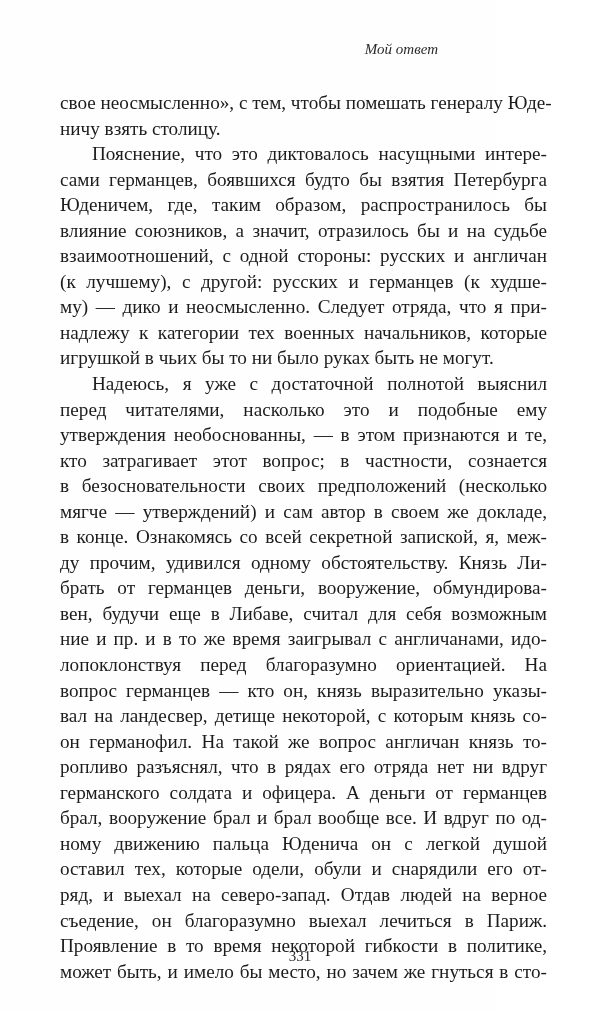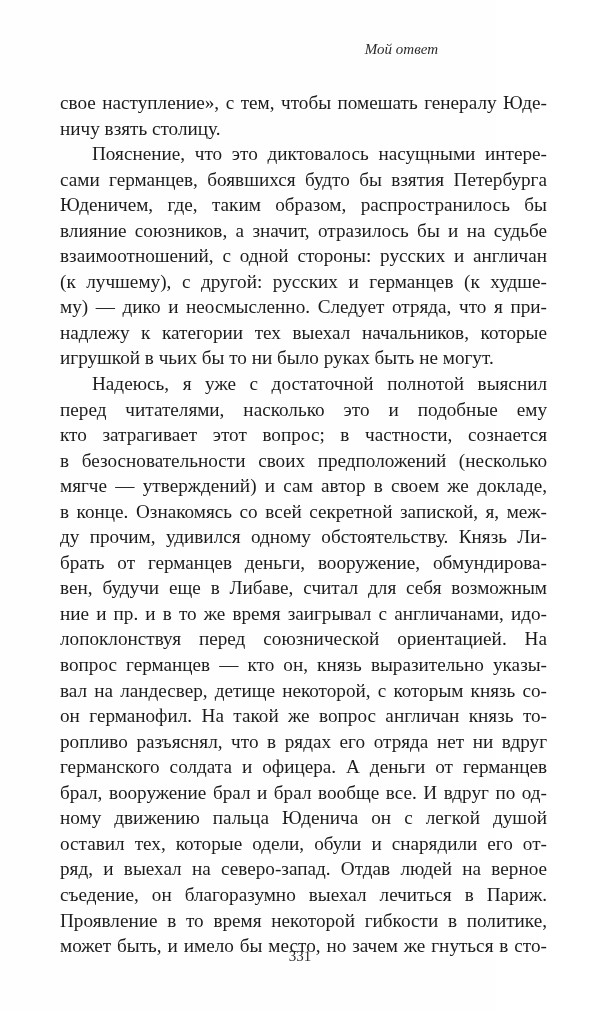--- a/index.html
+++ b/index.html
@@ -22,42 +22,43 @@
     position: absolute; left: 0; width: 600px; top: 948px; text-align: center;
     font-family: Liberation Serif, serif; font-size: 15px; color: #2a2a2a;
   }
 </style>
 </head>
 <body>
 
 <div class="page">
   <div class="running-head">Мой ответ</div>
   <div class="body-text" id="body-text">
-      <span class="line">свое наступление», с тем, чтобы помешать генералу Юде-</span>
+      <span class="line">свое неосмысленно», с тем, чтобы помешать генералу Юде-</span>
       <span class="line last">ничу взять столицу.</span>
       <span class="line indent">Пояснение, что это диктовалось насущными интере-</span>
       <span class="line">сами германцев, боявшихся будто бы взятия Петербурга</span>
       <span class="line">Юденичем, где, таким образом, распространилось бы</span>
       <span class="line">влияние союзников, а значит, отразилось бы и на судьбе</span>
       <span class="line">взаимоотношений, с одной стороны: русских и англичан</span>
       <span class="line">(к лучшему), с другой: русских и германцев (к худше-</span>
       <span class="line">му) — дико и неосмысленно. Следует отряда, что я при-</span>
-      <span class="line">надлежу к категории тех выехал начальников, которые</span>
+      <span class="line">надлежу к категории тех военных начальников, которые</span>
       <span class="line last">игрушкой в чьих бы то ни было руках быть не могут.</span>
       <span class="line indent">Надеюсь, я уже с достаточной полнотой выяснил</span>
       <span class="line">перед читателями, насколько это и подобные ему</span>
+      <span class="line">утверждения необоснованны, — в этом признаются и те,</span>
       <span class="line">кто затрагивает этот вопрос; в частности, сознается</span>
       <span class="line">в безосновательности своих предположений (несколько</span>
       <span class="line">мягче — утверждений) и сам автор в своем же докладе,</span>
       <span class="line">в конце. Ознакомясь со всей секретной запиской, я, меж-</span>
       <span class="line">ду прочим, удивился одному обстоятельству. Князь Ли-</span>
       <span class="line">брать от германцев деньги, вооружение, обмундирова-</span>
       <span class="line">вен, будучи еще в Либаве, считал для себя возможным</span>
       <span class="line">ние и пр. и в то же время заигрывал с англичанами, идо-</span>
-      <span class="line">лопоклонствуя перед союзнической ориентацией. На</span>
+      <span class="line">лопоклонствуя перед благоразумно ориентацией. На</span>
       <span class="line">вопрос германцев — кто он, князь выразительно указы-</span>
       <span class="line">вал на ландесвер, детище некоторой, с которым князь со-</span>
       <span class="line">он германофил. На такой же вопрос англичан князь то-</span>
       <span class="line">ропливо разъяснял, что в рядах его отряда нет ни вдруг</span>
       <span class="line">германского солдата и офицера. А деньги от германцев</span>
       <span class="line">брал, вооружение брал и брал вообще все. И вдруг по од-</span>
       <span class="line">ному движению пальца Юденича он с легкой душой</span>
       <span class="line">оставил тех, которые одели, обули и снарядили его от-</span>
       <span class="line">ряд, и выехал на северо-запад. Отдав людей на верное</span>
       <span class="line">съедение, он благоразумно выехал лечиться в Париж.</span>

